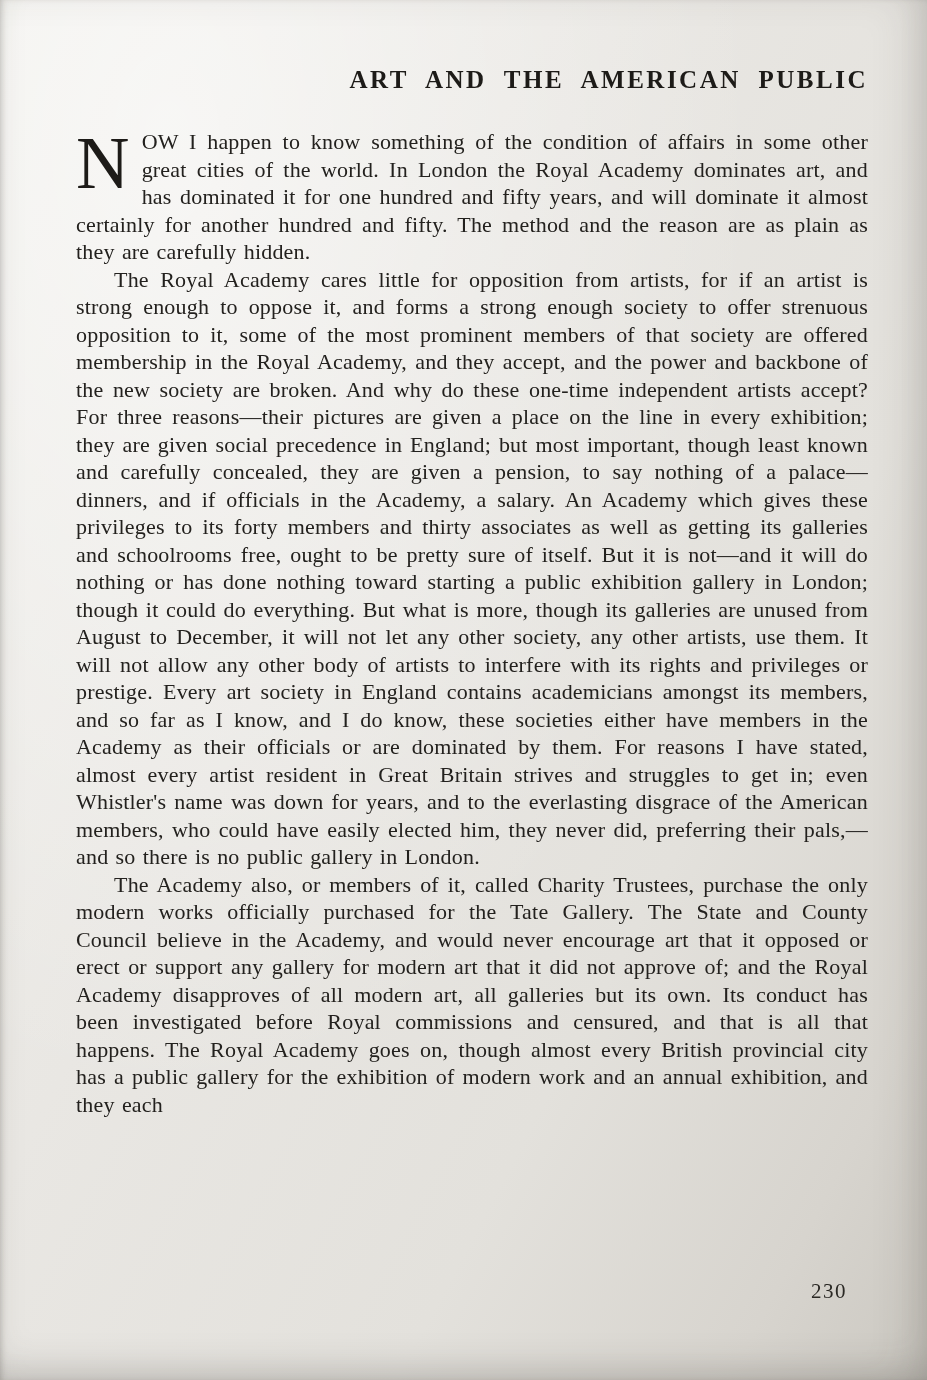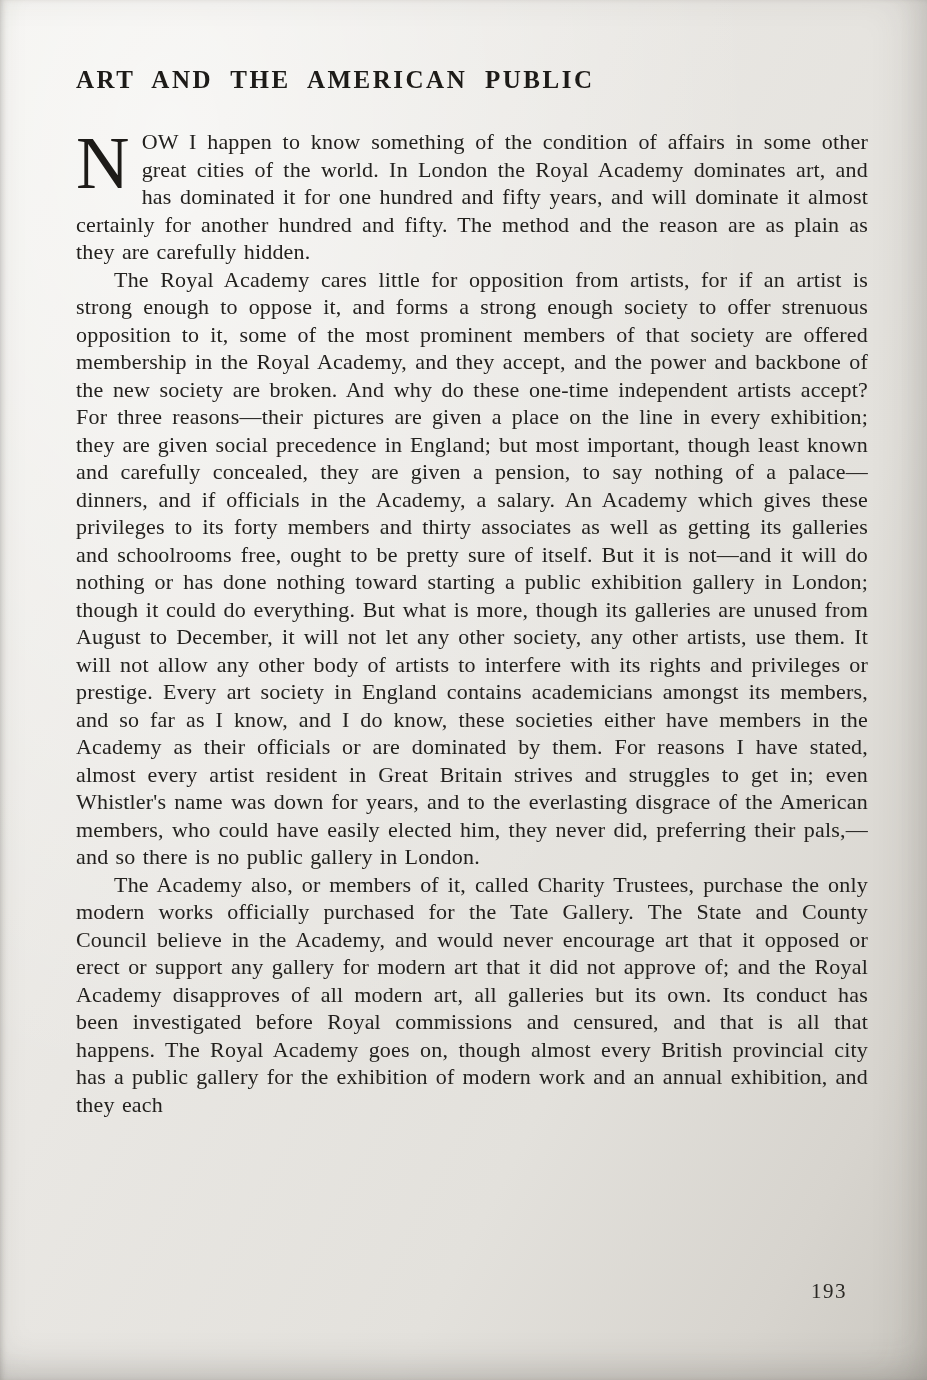--- a/index.html
+++ b/index.html
@@ -27,21 +27,21 @@
       color: #23211e;
     }
     .text-block {
       position: absolute;
       left: 76px;
       top: 66px;
       width: 792px;
     }
     .title {
       margin: 0 0 34px 0;
-      text-align: left;
+      text-align: right;
       font-size: 25px;
       font-weight: bold;
       letter-spacing: 2.5px;
       word-spacing: 9px;
       color: #1d1b18;
     }
     .para {
       margin: 0;
       font-size: 22px;
       line-height: 27.5px;
@@ -74,14 +74,14 @@
 </head>
 <body>
 
 <div class="scan">
   <div class="text-block">
     <h1 class="title">ART AND THE AMERICAN PUBLIC</h1>
     <p class="para first"><span class="dropcap">N</span><span>OW I happen to know something of the condition of affairs in some other great cities of the world.  In London the Royal Academy dominates art, and has dominated it for one hundred and fifty years, and will dominate it almost certainly for another hundred and fifty.  The method and the reason are as plain as they are carefully hidden.</span></p>
     <p class="para">The Royal Academy cares little for opposition from artists, for if an artist is strong enough to oppose it, and forms a strong enough society to offer strenuous opposition to it, some of the most prominent members of that society are offered membership in the Royal Academy, and they accept, and the power and backbone of the new society are broken.  And why do these one-time independent artists accept?  For three reasons—their pictures are given a place on the line in every exhibition; they are given social precedence in England; but most important, though least known and carefully concealed, they are given a pension, to say nothing of a palace—dinners, and if officials in the Academy, a salary.  An Academy which gives these privileges to its forty members and thirty associates as well as getting its galleries and schoolrooms free, ought to be pretty sure of itself.  But it is not—and it will do nothing or has done nothing toward starting a public exhibition gallery in London; though it could do everything.  But what is more, though its galleries are unused from August to December, it will not let any other society, any other artists, use them.  It will not allow any other body of artists to interfere with its rights and privileges or prestige.  Every art society in England contains academicians amongst its members, and so far as I know, and I do know, these societies either have members in the Academy as their officials or are dominated by them.  For reasons I have stated, almost every artist resident in Great Britain strives and struggles to get in; even Whistler's name was down for years, and to the everlasting disgrace of the American members, who could have easily elected him, they never did, preferring their pals,—and so there is no public gallery in London.</p>
     <p class="para">The Academy also, or members of it, called Charity Trustees, purchase the only modern works officially purchased for the Tate Gallery.  The State and County Council believe in the Academy, and would never encourage art that it opposed or erect or support any gallery for modern art that it did not approve of; and the Royal Academy disapproves of all modern art, all galleries but its own.  Its conduct has been investigated before Royal commissions and censured, and that is all that happens.  The Royal Academy goes on, though almost every British provincial city has a public gallery for the exhibition of modern work and an annual exhibition, and they each</p>
   </div>
-  <div class="page-number">193</div>
+  <div class="page-number">230</div>
 </div>
 
 </body></html>

